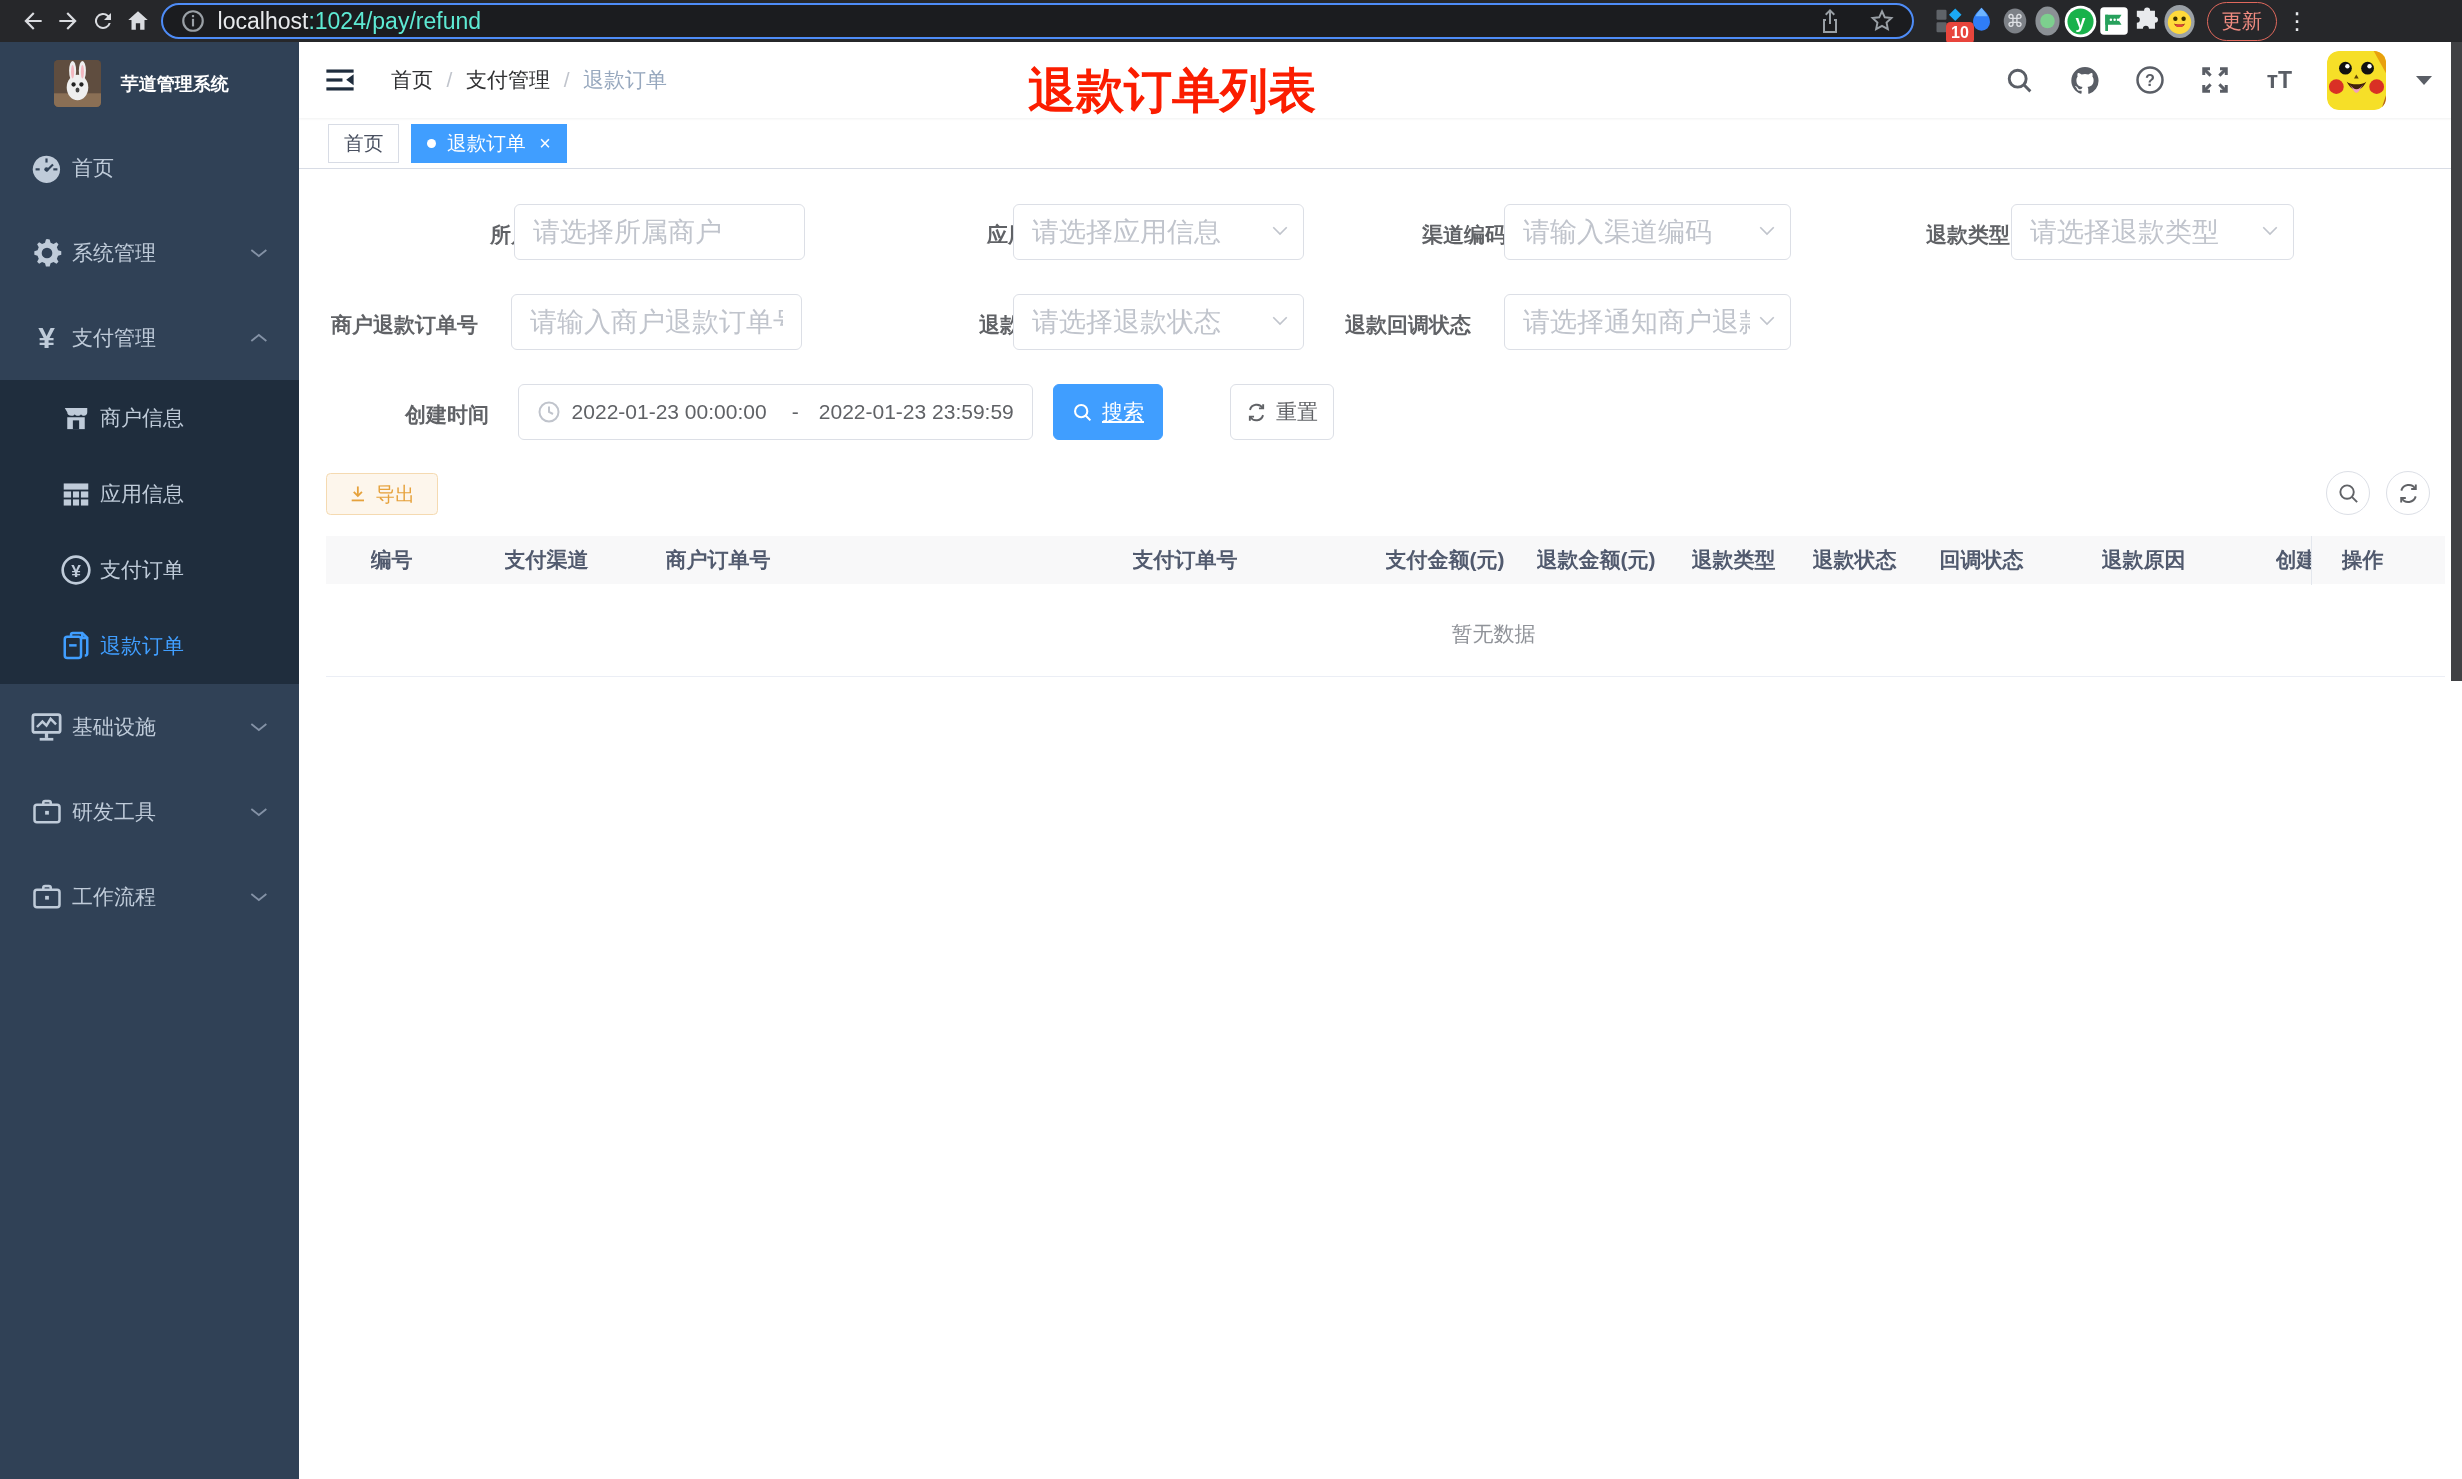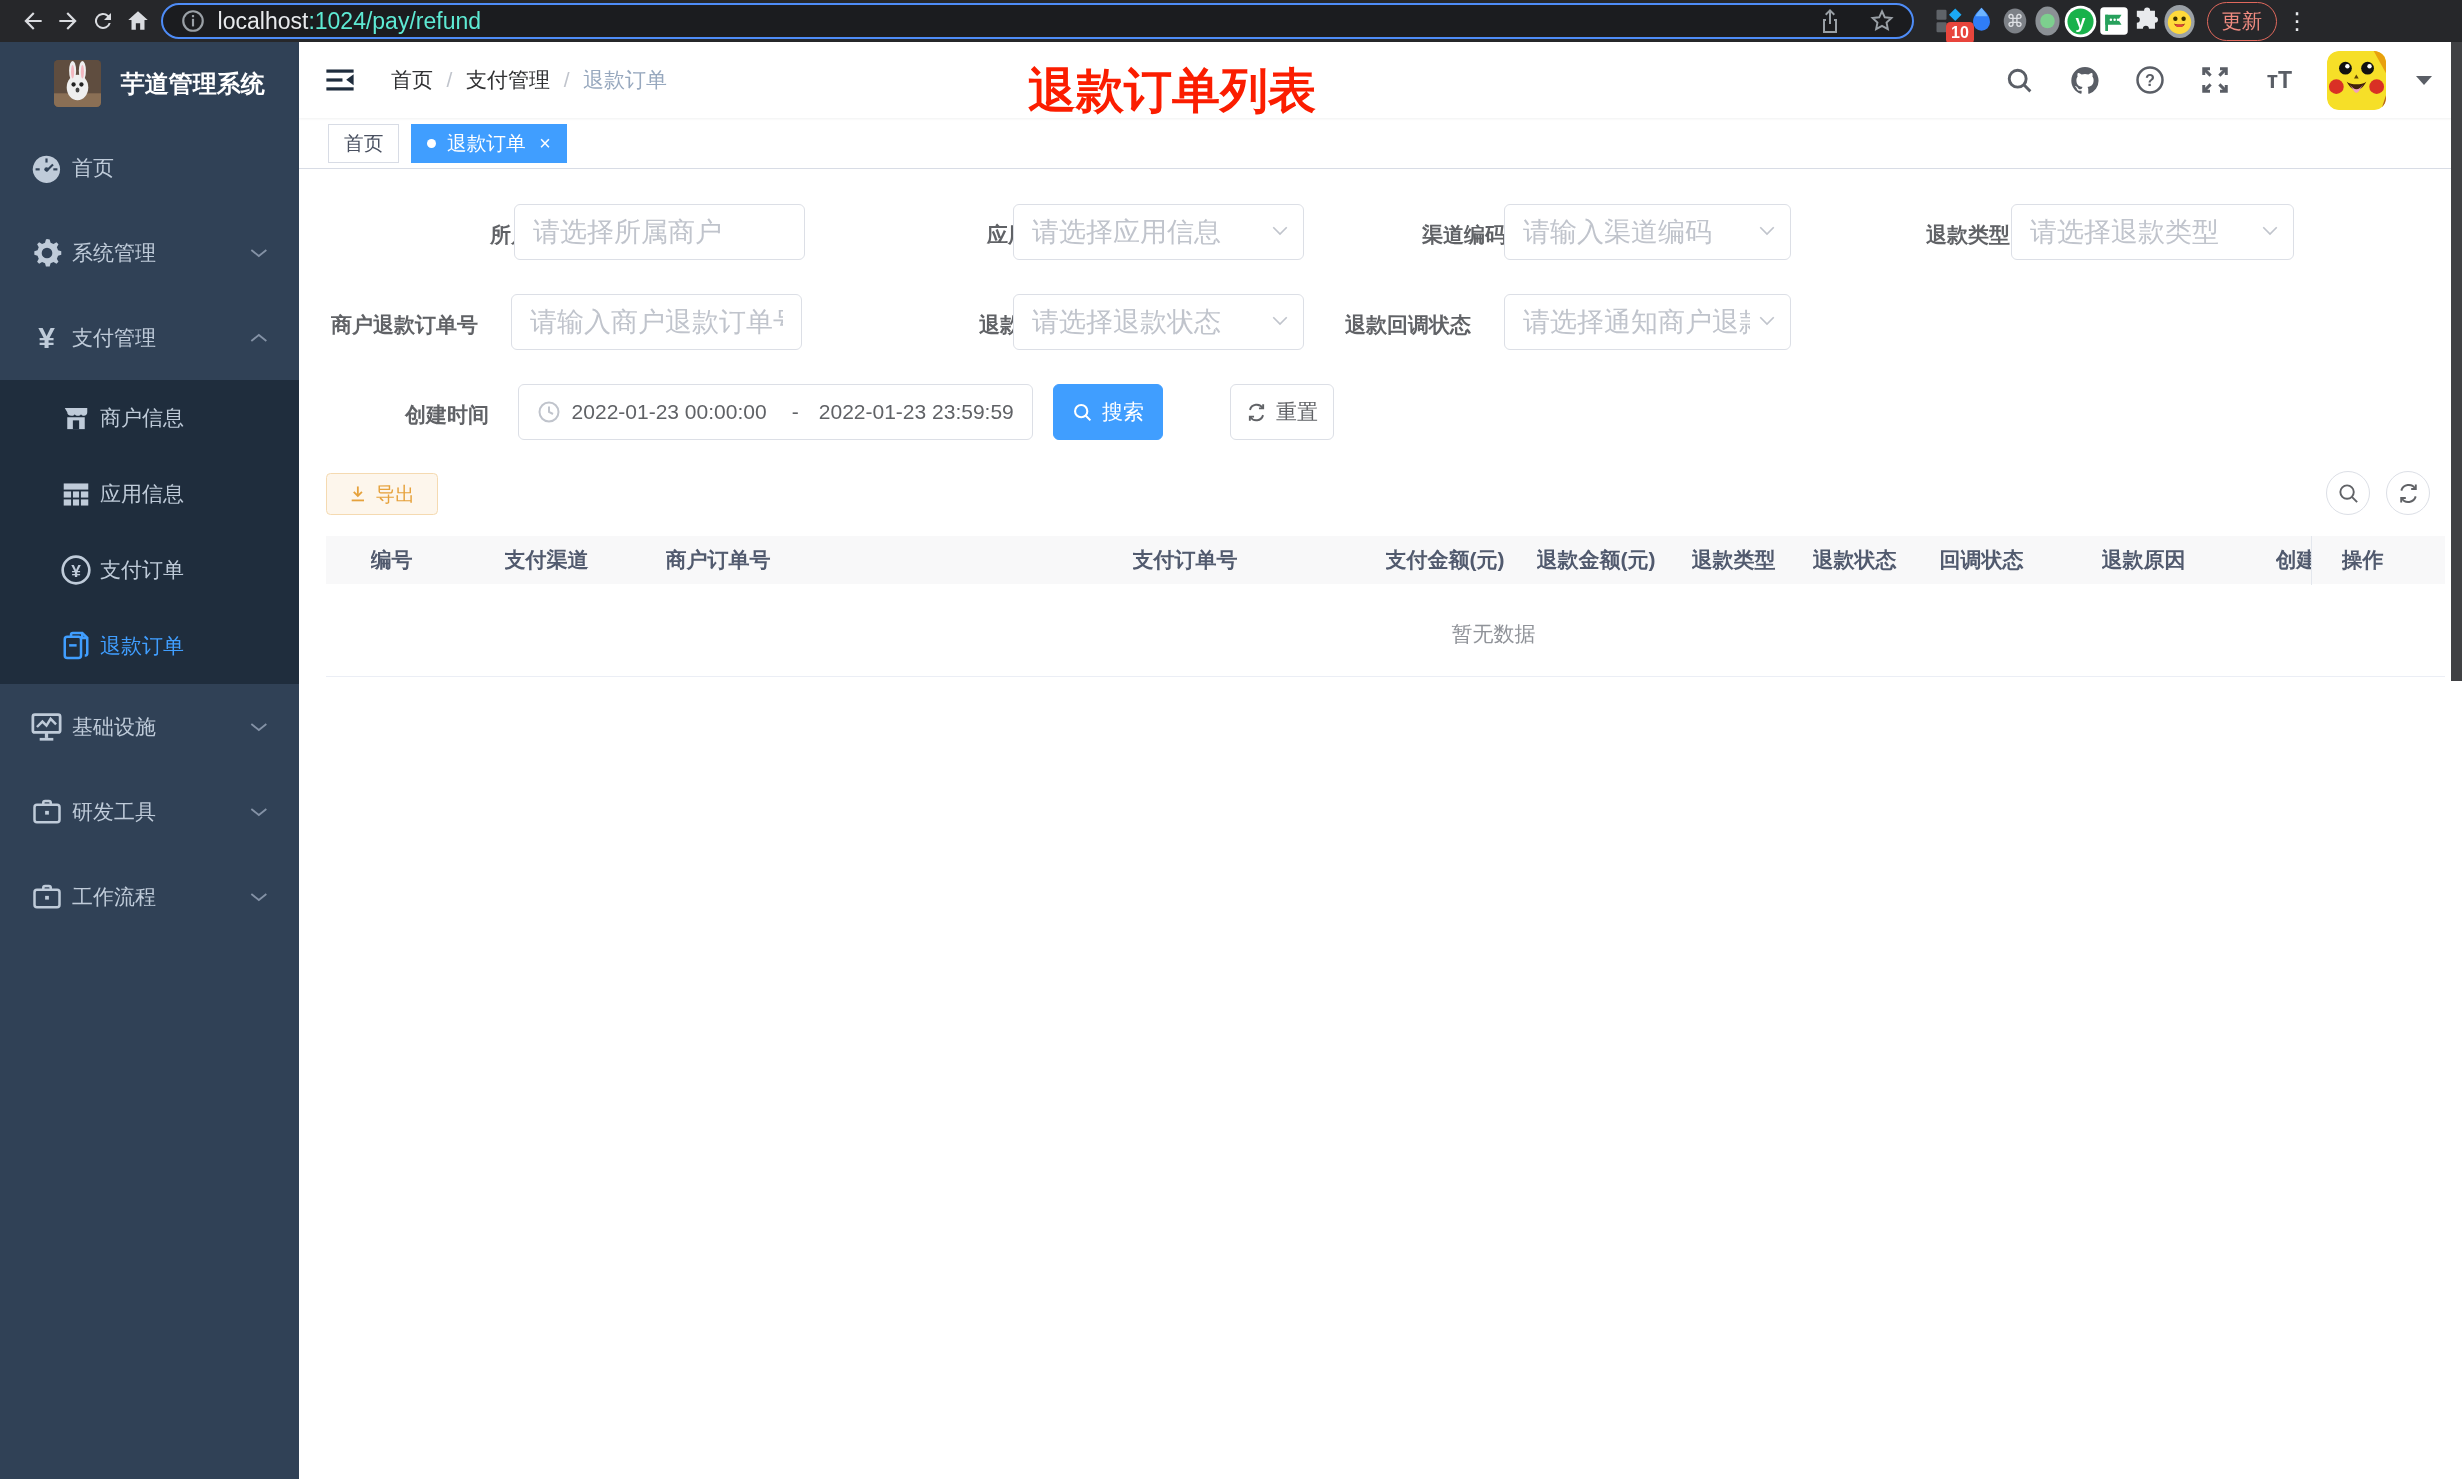--- a/index.html
+++ b/index.html
@@ -26,21 +26,21 @@
     padding:4.5px 13.6px; font-size:20.4px; flex:0 0 auto; }
   .kebab { color:#e8eaed; font-size:23px; letter-spacing:0; margin-left:9px; flex:0 0 auto; }
 
   
   .viewport { display:flex; width:100%; height:1438px; }
 
   
   .sidebar { width:299px; height:100%; background:#304156; flex:0 0 auto; color:#bfcbd9; }
   .logo-row { height:83px; display:flex; align-items:center; padding-left:54px; gap:19.7px; }
   .logo-img { width:47px; height:47px; border-radius:4.5px; overflow:hidden; background:#5d4a3c; flex:0 0 auto; }
-  .logo-title { color:#fff; font-size:24px; font-weight:700; white-space:nowrap; }
+  .logo-title { color:#fff; font-size:18px; font-weight:700; white-space:nowrap; }
   .menu-item { position:relative; height:85px; display:flex; align-items:center; cursor:pointer; }
   .menu-item .mi-icon { position:absolute; left:27px; width:39px; display:flex; justify-content:center; }
   .menu-item .mi-label { position:absolute; left:72px; font-size:21px; }
   .menu-item .mi-caret { position:absolute; right:30px; }
   .submenu { background:#1f2d3d; }
   .submenu .menu-item { height:76px; }
   .submenu .mi-icon { left:56px; }
   .submenu .mi-label { left:100px; }
   .menu-item.active, .menu-item.active .mi-label { color:#409eff; }
   .yen-glyph { font-size:30px; font-weight:600; color:#bfcbd9; line-height:1; }
@@ -531,21 +531,21 @@
           <span>
             <svg width="24" height="24" viewBox="0 0 24 24">
                 <circle cx="12" cy="12" r="9.5" fill="none" stroke="#c0c4cc" stroke-width="2"></circle>
                 <polyline points="12,6.5 12,12 16,14" fill="none" stroke="#c0c4cc" stroke-width="2"></polyline>
               </svg>
           </span>
           <span class="date-text">2022-01-23 00:00:00</span>
           <span class="date-sep">-</span>
           <span class="date-text">2022-01-23 23:59:59</span>
         </span>
-        <span class="btn btn-primary" style="position:absolute; left:754px; top:0; width:110px;">
+        <span class="btn btn-primary" style="position:absolute; left:754px; top:0; width:110px;text-decoration:underline;">
           <svg width="21" height="21" viewBox="0 0 24 24">
               <circle cx="10.5" cy="10.5" r="7" fill="none" stroke="#fff" stroke-width="2.4"></circle>
               <line x1="15.8" y1="15.8" x2="21" y2="21" stroke="#fff" stroke-width="2.4"></line>
             </svg>
           <span>搜索</span>
         </span>
         <span class="btn btn-plain" style="position:absolute; left:883px; top:0; width:104px;margin-left:48px;">
           <svg width="21" height="21" viewBox="0 0 24 24" fill="none" stroke="#606266" stroke-width="2.2">
               <path d="M4.5 9a8 8 0 0 1 14.6-2"></path>
               <path d="M19.5 15a8 8 0 0 1-14.6 2"></path>

